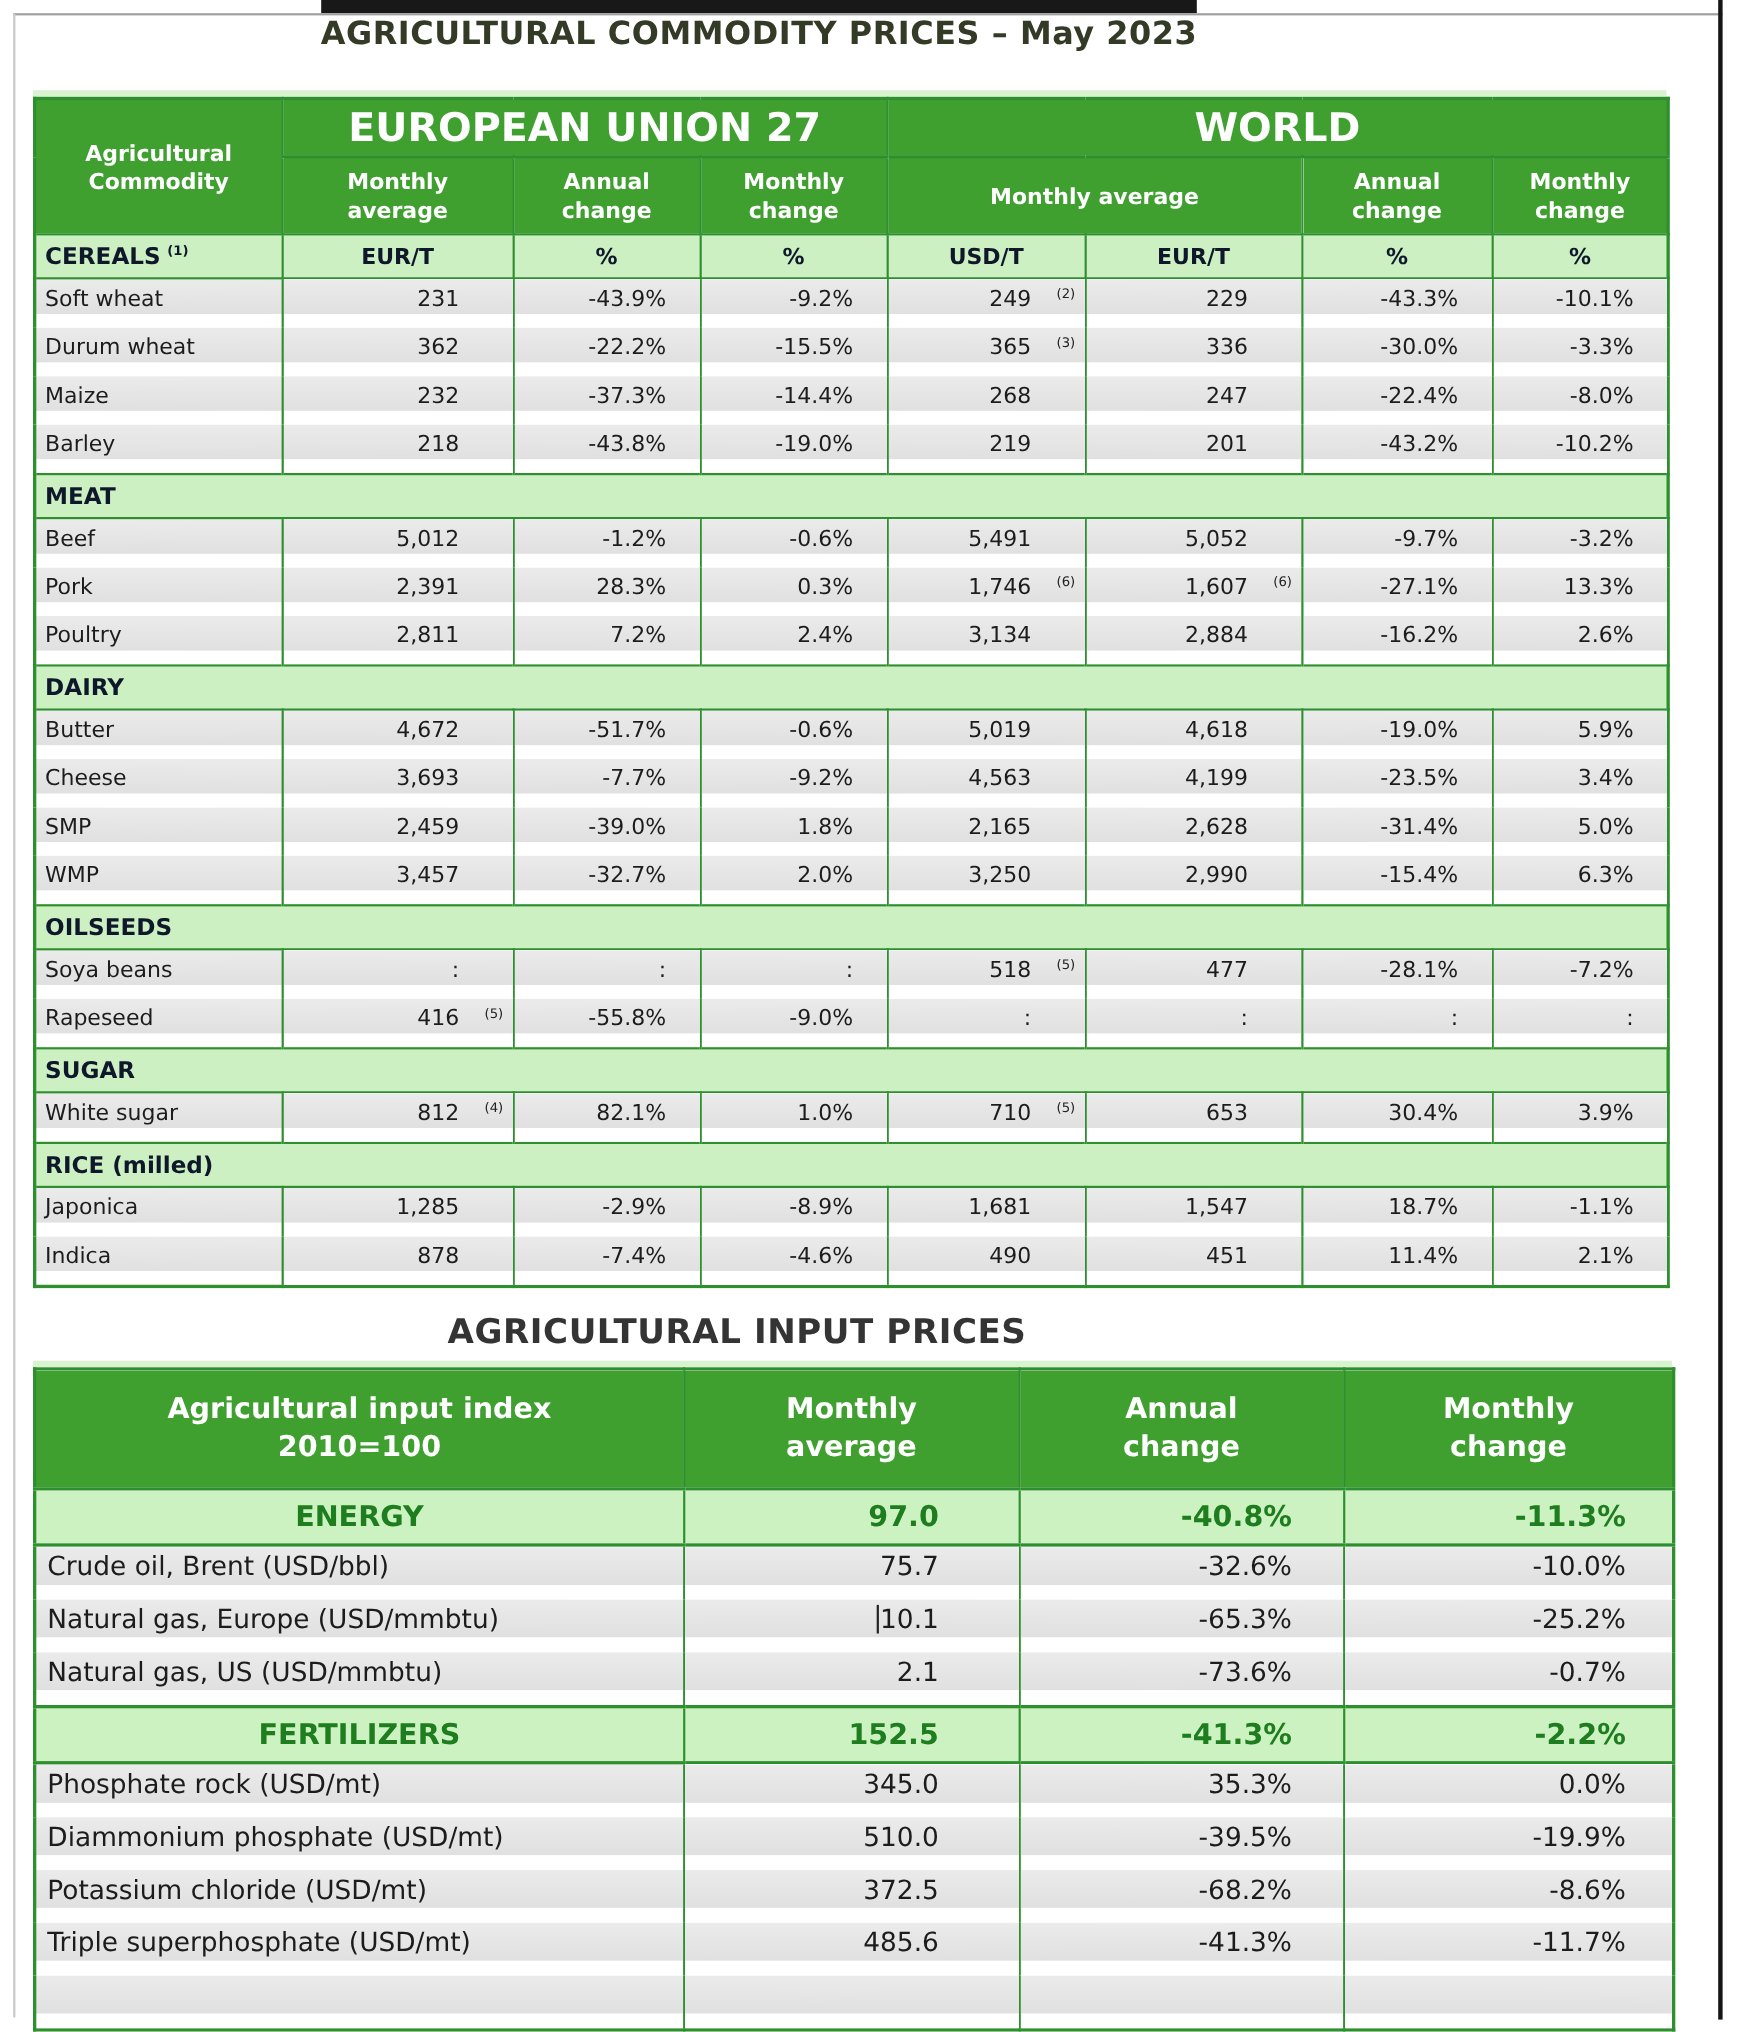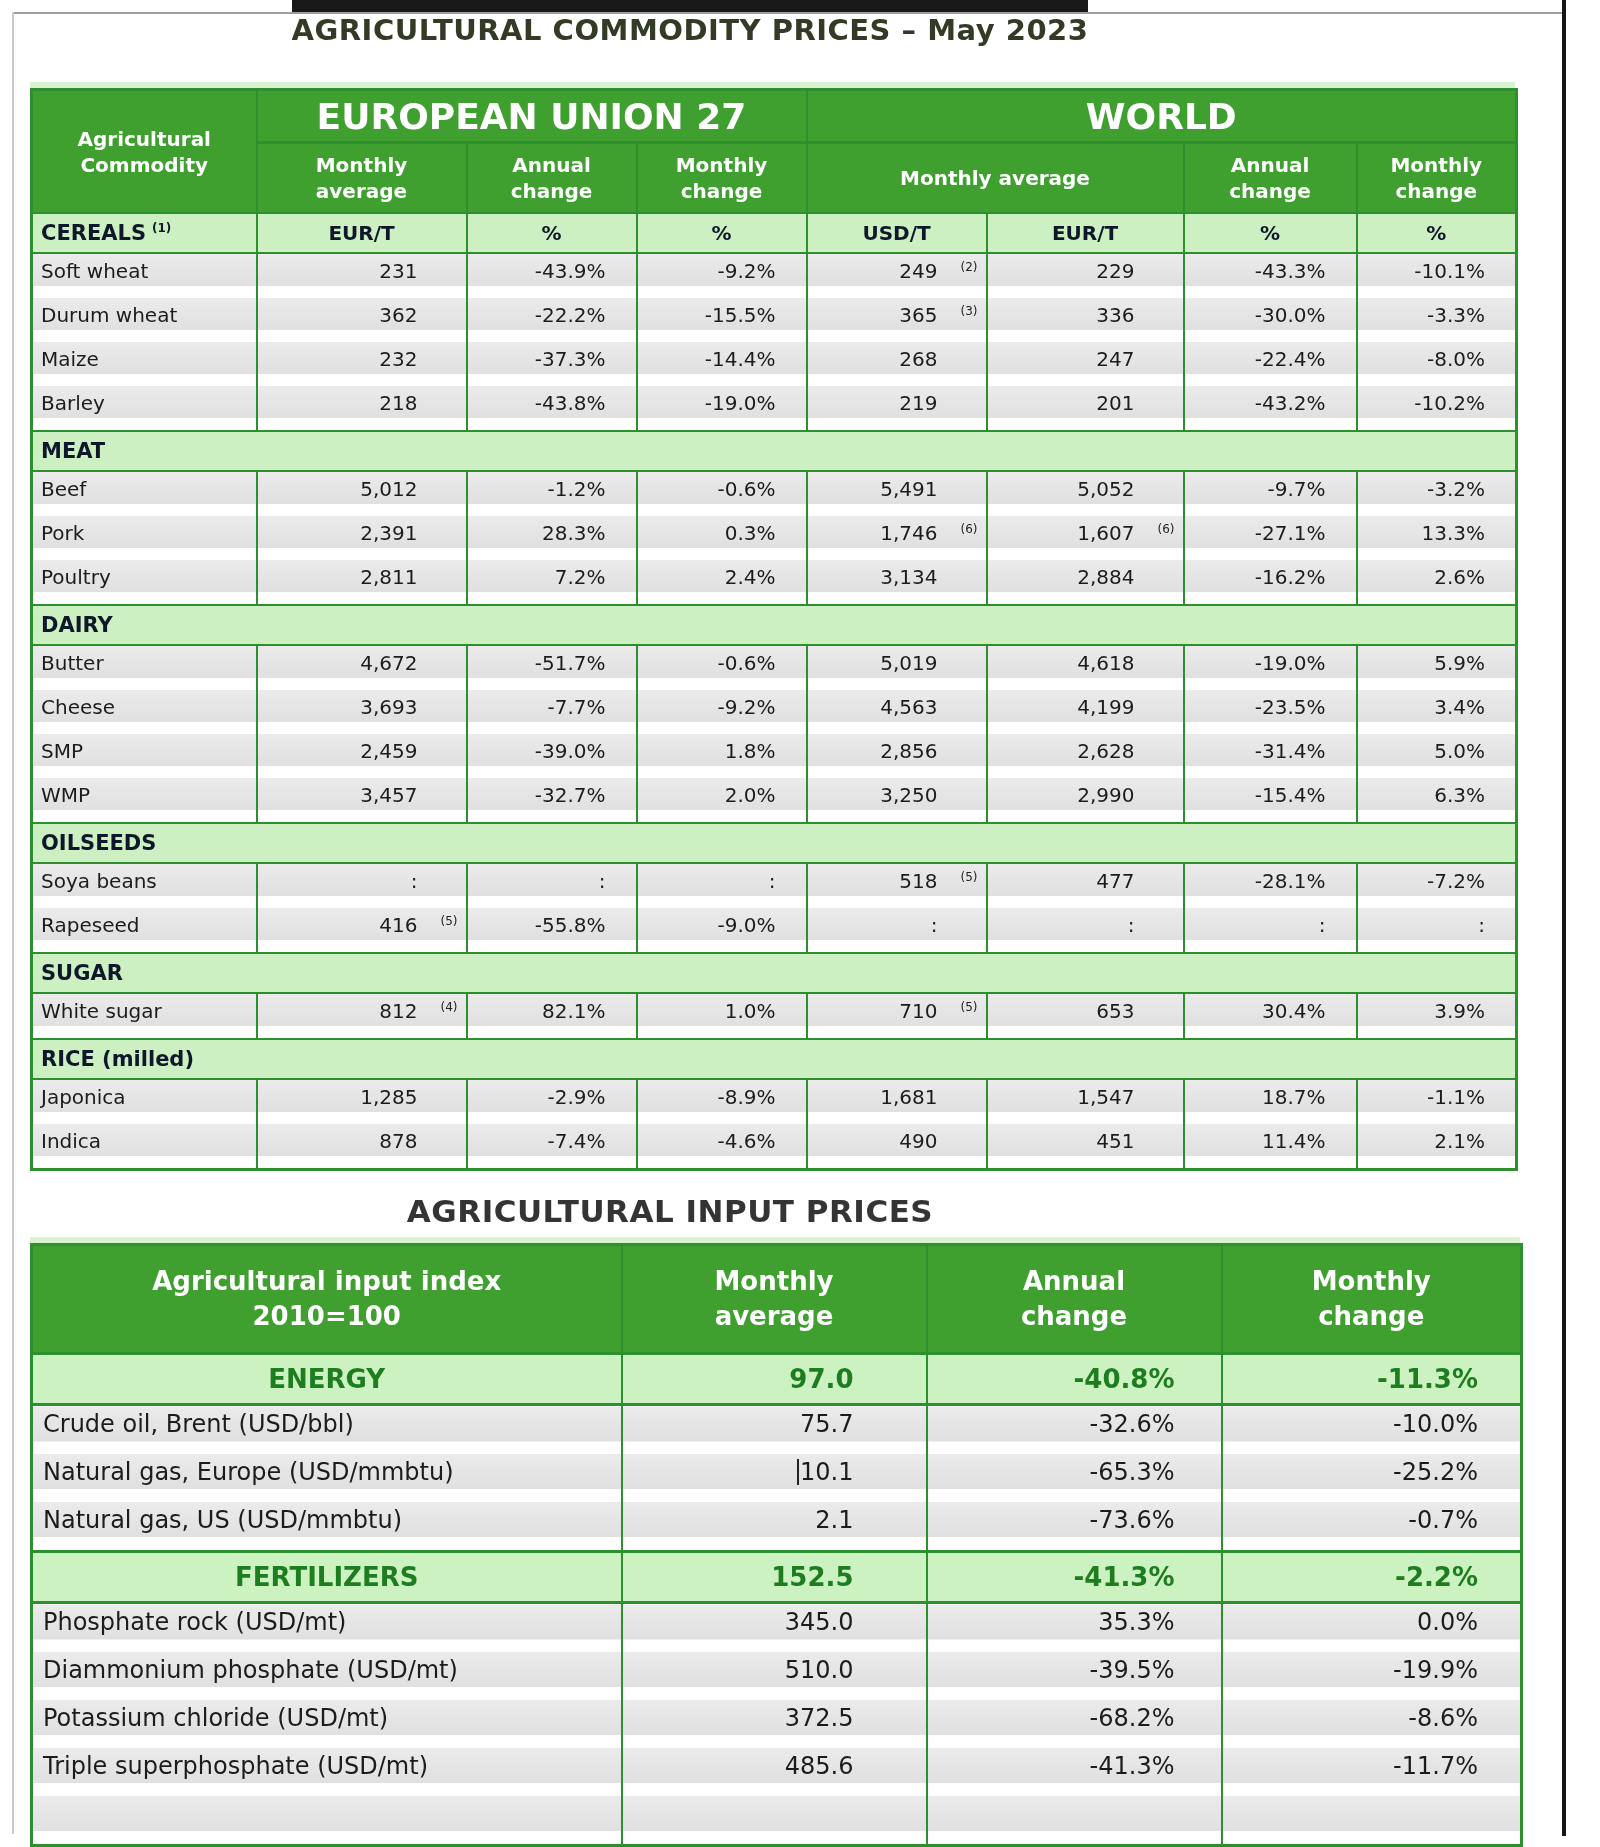--- a/index.html
+++ b/index.html
@@ -219,21 +219,21 @@
           <td class="num-cell c3"><span class="val">4,563</span></td>
           <td class="num-cell c4"><span class="val">4,199</span></td>
           <td class="num-cell c5"><span class="val">-23.5%</span></td>
           <td class="num-cell c6"><span class="val">3.4%</span></td>
         </tr>
         <tr class="data-row">
           <td class="name-cell"><span>SMP</span></td>
           <td class="num-cell c0"><span class="val">2,459</span></td>
           <td class="num-cell c1"><span class="val">-39.0%</span></td>
           <td class="num-cell c2"><span class="val">1.8%</span></td>
-          <td class="num-cell c3"><span class="val">2,856</span></td>
+          <td class="num-cell c3"><span class="val">2,165</span></td>
           <td class="num-cell c4"><span class="val">2,628</span></td>
           <td class="num-cell c5"><span class="val">-31.4%</span></td>
           <td class="num-cell c6"><span class="val">5.0%</span></td>
         </tr>
         <tr class="data-row">
           <td class="name-cell"><span>WMP</span></td>
           <td class="num-cell c0"><span class="val">3,457</span></td>
           <td class="num-cell c1"><span class="val">-32.7%</span></td>
           <td class="num-cell c2"><span class="val">2.0%</span></td>
           <td class="num-cell c3"><span class="val">3,250</span></td>

